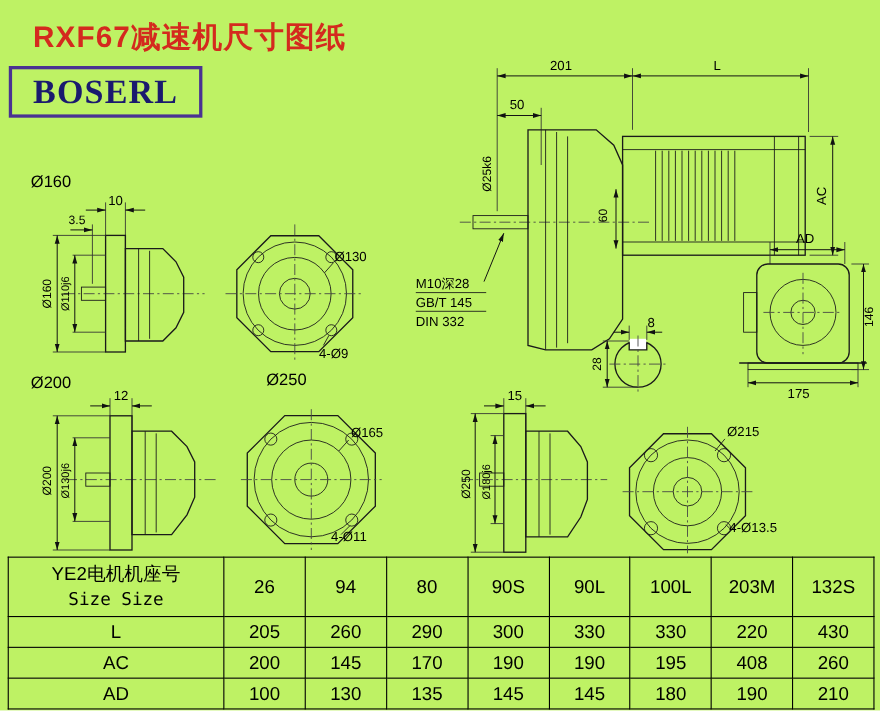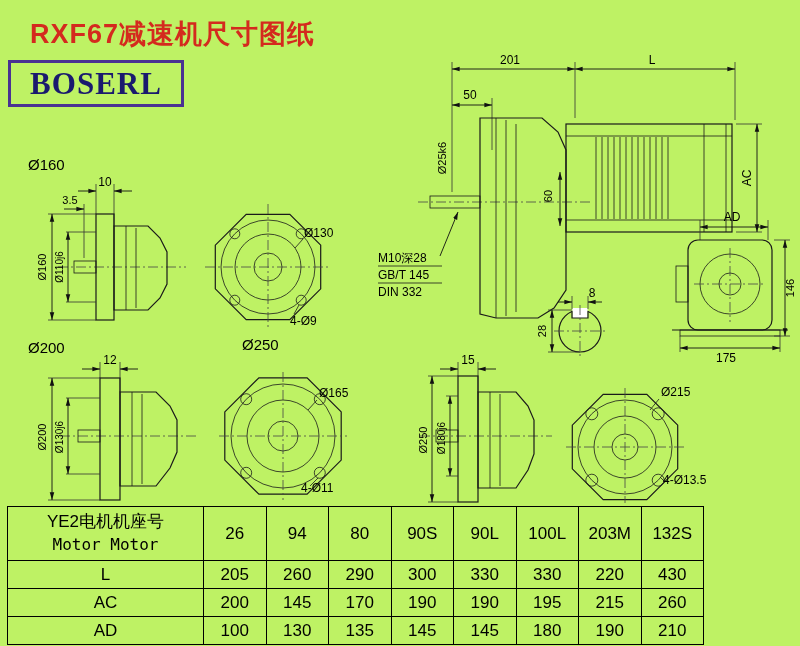--- a/index.html
+++ b/index.html
@@ -18,21 +18,21 @@
   svg .ol  { stroke:#1a1a1a; stroke-width:1.2; fill:none; }
   svg .tn  { stroke:#1a1a1a; stroke-width:0.8; fill:none; }
   svg .ext { stroke:#333; stroke-width:0.8; fill:none; }
   svg .dl  { stroke:#111; stroke-width:0.9; fill:none; }
   svg .cl  { stroke:#444; stroke-width:0.8; fill:none; stroke-dasharray:10 3 2 3; }
   svg text { stroke:none; fill:#000; font-family:"Liberation Sans", sans-serif; font-size:12px; }
   svg text.lbl { font-size:15px; }
   svg text.sm  { font-size:10px; }
   svg text.md  { font-size:11px; }
 
-  table.dims { position:absolute; left:7px; top:506px; width:697px; border-collapse:collapse;
+  table.dims { position:absolute; left:7px; top:506px; width:788px; border-collapse:collapse;
                table-layout:fixed; text-align:center; }
   table.dims td { border:1px solid #000; font-size:17px; height:28px; padding:0; vertical-align:middle; }
   table.dims tr.hrow td { height:54px; }
   td.hdr div { line-height:1.35; }
   td.hdr .en { font-family:"DejaVu Sans Mono", monospace; font-size:16px; }
 </style>
 </head>
 <body>
 
 <div id="stage">
@@ -284,21 +284,21 @@
         <col>
         <col>
         <col>
         <col>
         <col>
     </colgroup>
     <tbody>
       <tr class="hrow">
         <td class="hdr">
           <div>YE2电机机座号</div>
-          <div class="en">Motor Motor</div>
+          <div class="en">Size Size</div>
         </td>
         <td>26</td>
         <td>94</td>
         <td>80</td>
         <td>90S</td>
         <td>90L</td>
         <td>100L</td>
         <td>203M</td>
         <td>132S</td>
       </tr>
@@ -314,21 +314,21 @@
         <td>430</td>
       </tr>
       <tr>
         <td>AC</td>
         <td>200</td>
         <td>145</td>
         <td>170</td>
         <td>190</td>
         <td>190</td>
         <td>195</td>
-        <td>215</td>
+        <td>408</td>
         <td>260</td>
       </tr>
       <tr>
         <td>AD</td>
         <td>100</td>
         <td>130</td>
         <td>135</td>
         <td>145</td>
         <td>145</td>
         <td>180</td>

